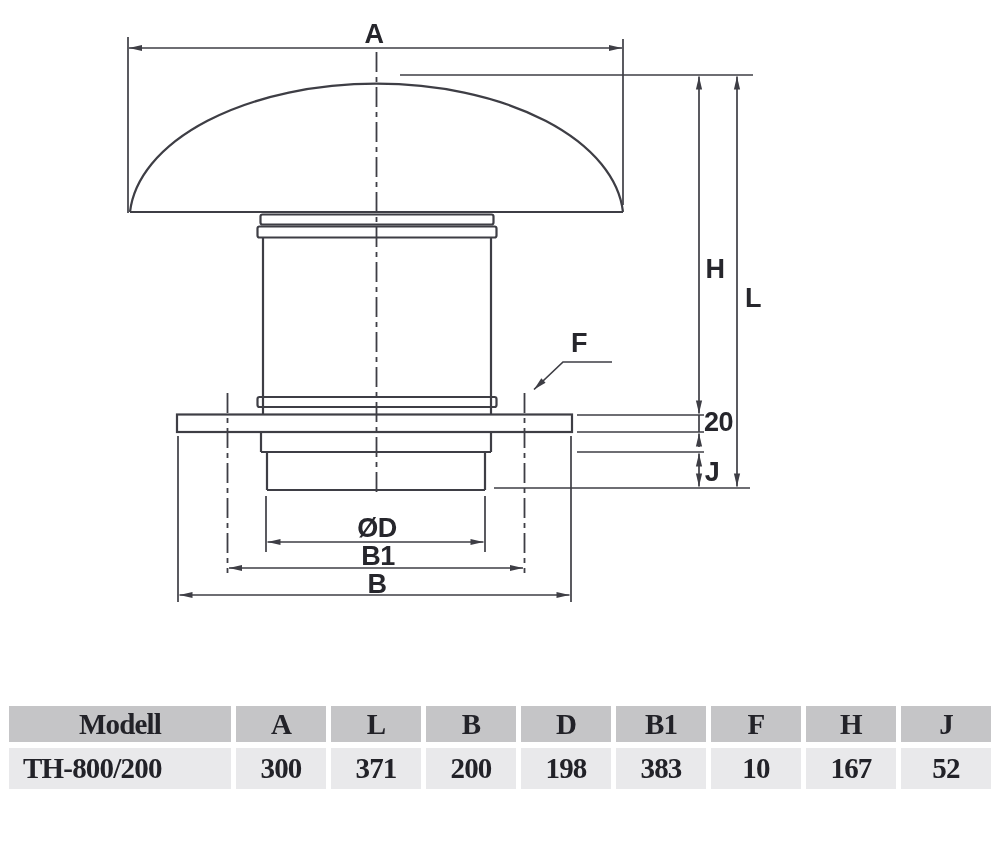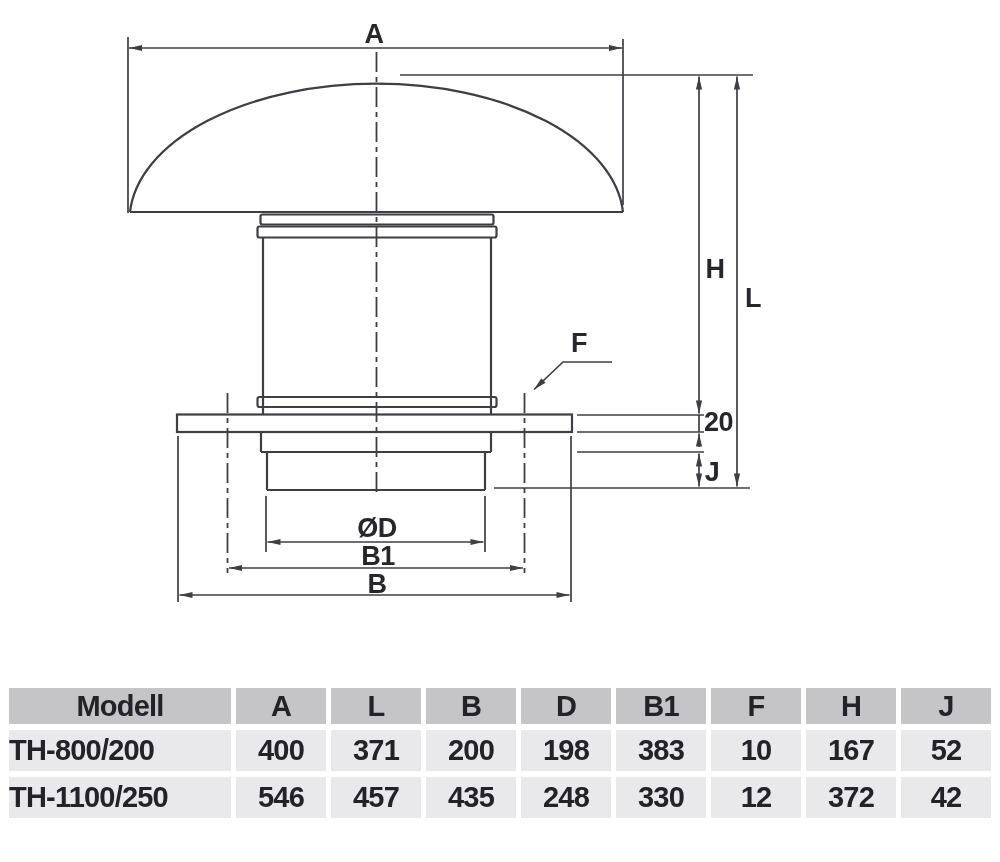--- a/index.html
+++ b/index.html
@@ -1,28 +1,28 @@
 <!DOCTYPE html>
 <html><head>
 <meta charset="utf-8">
 <style>
   html,body{margin:0;padding:0;background:#fff;}
   .page{position:relative;width:1000px;height:862px;background:#ffffff;overflow:hidden;
         font-family:"Liberation Sans",sans-serif;}
   .drawing{position:absolute;left:0;top:0;}
   svg text{font-family:"Liberation Sans","DejaVu Sans",sans-serif;
            font-size:27px;font-weight:700;letter-spacing:-0.5px;fill:#26262c;}
-  table.dims{position:absolute;left:4px;top:682px;width:992px;
-             border-collapse:separate;border-spacing:5px 6px;table-layout:fixed;}
+  table.dims{position:absolute;left:4px;top:700px;width:992px;
+             border-collapse:separate;border-spacing:5px 6px;table-layout:fixed;font-family:Liberation Serif, serif;}
   table.dims th,table.dims td{font-size:29px;font-weight:700;letter-spacing:-0.8px;
              color:#222228;text-align:center;padding:0;overflow:hidden;white-space:nowrap;}
   table.dims th{background:#c5c5c7;height:36px;}
   table.dims td{background:#e9e9eb;height:41px;}
   table.dims .c-model{width:222px;}
-  table.dims td.model{text-align:left;}
+  table.dims td.model{text-align:left;padding-left:14px;}
 </style>
 </head>
 <body>
 
 <div class="page">
 
   <svg class="drawing" width="1000" height="660" viewBox="0 0 1000 660">
     <defs>
       <marker id="arr" markerUnits="userSpaceOnUse" markerWidth="14" markerHeight="8" viewBox="0 0 14 8" refX="13.5" refY="4" orient="auto-start-reverse">
         <path d="M13.5,4 L0.5,0.9 L0.5,7.1 Z" fill="#3e3e45"></path>
@@ -109,35 +109,24 @@
         <th>D</th>
         <th>B1</th>
         <th>F</th>
         <th>H</th>
         <th>J</th>
       </tr>
     </thead>
     <tbody>
       <tr>
         <td class="model">TH-800/200</td>
-        <td>400</td>
+        <td>300</td>
         <td>371</td>
         <td>200</td>
         <td>198</td>
         <td>383</td>
         <td>10</td>
         <td>167</td>
         <td>52</td>
       </tr>
-      <tr>
-        <td class="model">TH-1100/250</td>
-        <td>546</td>
-        <td>457</td>
-        <td>435</td>
-        <td>248</td>
-        <td>330</td>
-        <td>12</td>
-        <td>372</td>
-        <td>42</td>
-      </tr>
     </tbody>
   </table>
 </div>
 
 </body></html>

